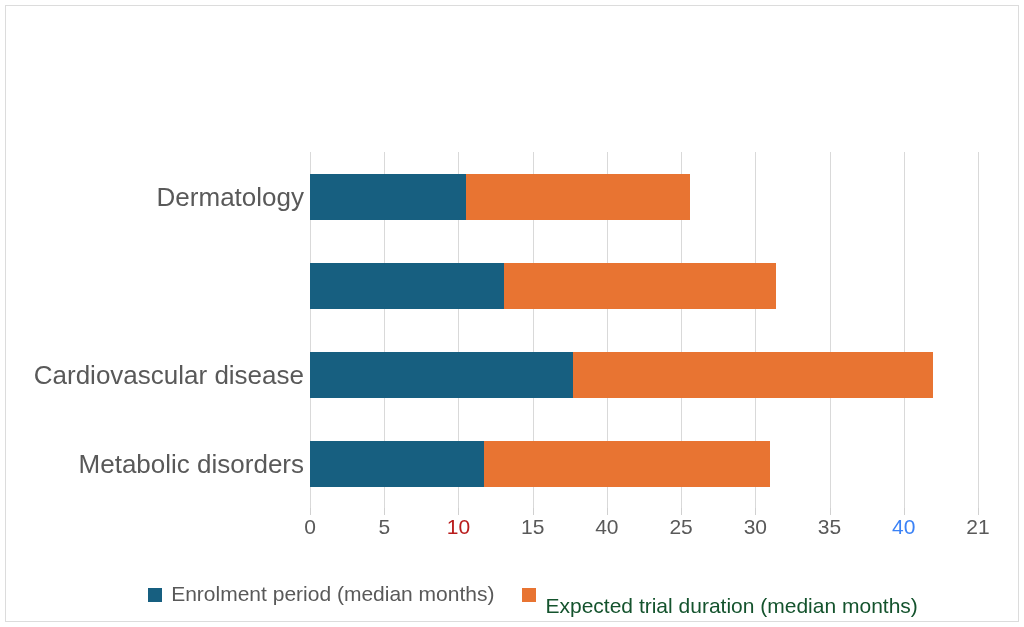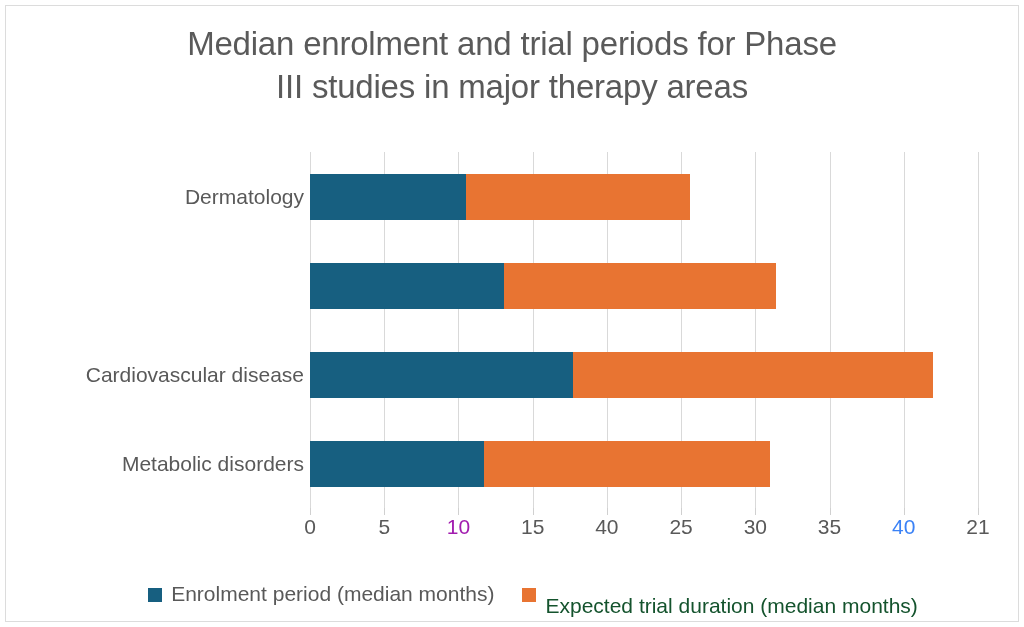--- a/index.html
+++ b/index.html
@@ -79,21 +79,21 @@
     left: 0;
     width: 668px;
     height: 89px;
   }
 
   .cat-label {
     position: absolute;
     right: 674px;
     width: 300px;
     text-align: right;
-    font-size: 21px;
+    font-size: 26px;
     line-height: 26px;
     color: #595959;
     white-space: nowrap;
   }
 
   .bar-wrap {
     position: absolute;
     left: 0;
     height: 46px;
     top: 22px;
@@ -150,22 +150,20 @@
     white-space: nowrap;
   }
 </style>
 </head>
 <body>
 
 <div id="chart-card">
 
   <div id="chart-frame"></div>
 
-  <div id="chart-title">Median enrolment and trial periods for Phase
-III studies in major therapy areas</div>
 
   <div id="plot-area">
     <div id="gridlines">
         <div class="gridline" style="left: 0px; background: rgb(217, 217, 217);"></div>
         <div class="tickmark" style="left: 0px;"></div>
         <div class="gridline" style="left: 74.2222px; background: rgb(217, 217, 217);"></div>
         <div class="tickmark" style="left: 74.2222px;"></div>
         <div class="gridline" style="left: 148.444px; background: rgb(217, 217, 217);"></div>
         <div class="tickmark" style="left: 148.444px;"></div>
         <div class="gridline" style="left: 222.667px; background: rgb(217, 217, 217);"></div>
@@ -210,21 +208,21 @@
             <div class="seg" style="width: 173.68px; background: rgb(23, 95, 128);"></div>
             <div class="seg" style="width: 286.498px; background: rgb(232, 116, 50);"></div>
           </div>
         </div>
       </div>
   </div>
 
   <div id="xaxis">
       <div class="xtick-label" style="left: 310px; color: rgb(89, 89, 89);">0</div>
       <div class="xtick-label" style="left: 384.222px; color: rgb(89, 89, 89);">5</div>
-      <div class="xtick-label" style="left: 458.444px; color: #a21caf;">10</div>
+      <div class="xtick-label" style="left: 458.444px; color: #b91c1c;">10</div>
       <div class="xtick-label" style="left: 532.667px; color: rgb(89, 89, 89);">15</div>
       <div class="xtick-label" style="left: 606.889px; color: rgb(89, 89, 89);">40</div>
       <div class="xtick-label" style="left: 681.111px; color: rgb(89, 89, 89);">25</div>
       <div class="xtick-label" style="left: 755.333px; color: rgb(89, 89, 89);">30</div>
       <div class="xtick-label" style="left: 829.556px; color: rgb(89, 89, 89);">35</div>
       <div class="xtick-label" style="left: 903.778px; color: #3b82f6;">40</div>
       <div class="xtick-label" style="left: 978px; color: rgb(89, 89, 89);">21</div>
     </div>
 
   <div id="legend">

